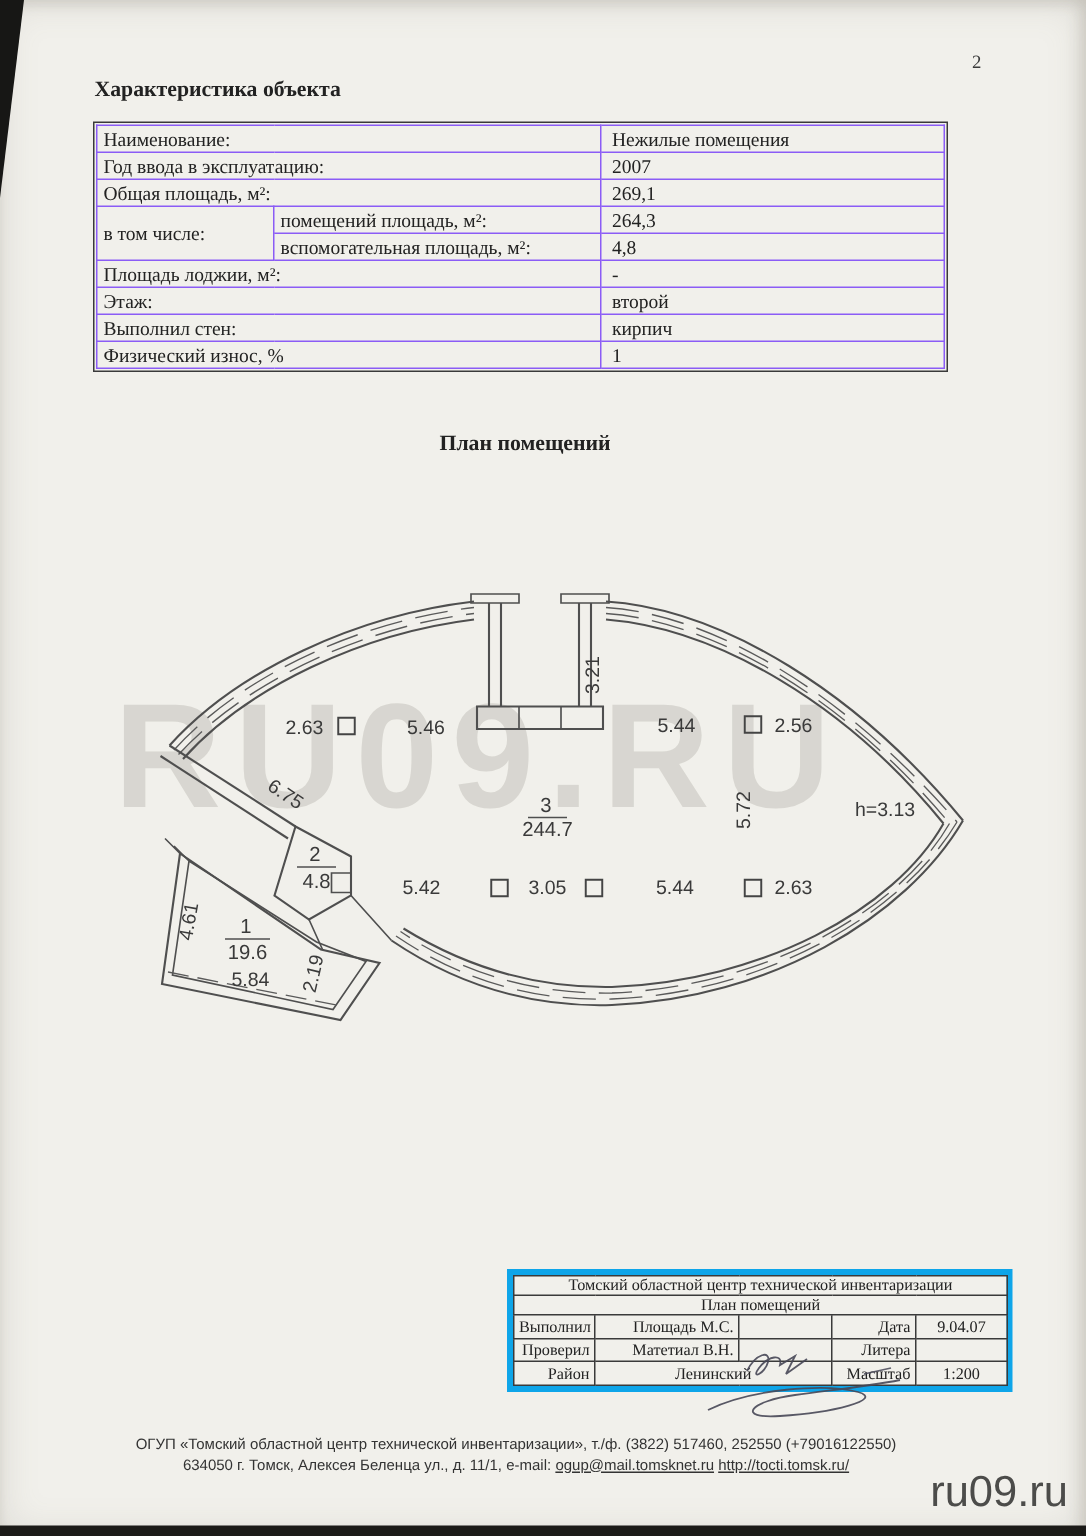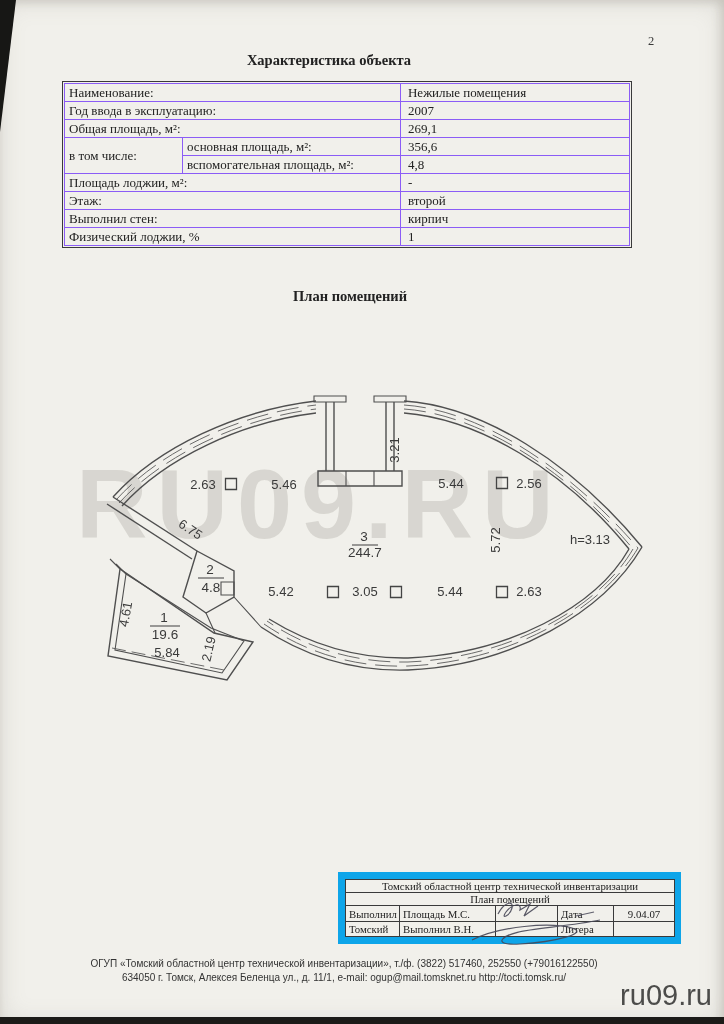--- a/index.html
+++ b/index.html
@@ -5,21 +5,21 @@
   html,body{margin:0;padding:0;background:#8a8a86;}
   .page{position:relative;width:724px;height:1024px;background:#f1f0eb;overflow:hidden;
         font-family:"Liberation Serif",serif;color:#2c2c2c;
         box-shadow:inset 0 0 26px rgba(118,112,100,0.18), inset -5px 0 9px rgba(118,112,100,0.14), inset 0 4px 8px rgba(118,112,100,0.10);}
   
   .edge-wedge{position:absolute;left:0;top:0;width:0;height:0;
         border-left:16px solid #171715;border-bottom:132px solid transparent;}
   .edge-bottom{position:absolute;left:0;bottom:0;right:0;height:7px;background:#1c1b18;}
   .page-number{position:absolute;left:648px;top:34px;font-size:12.5px;color:#3a3a3a;}
   
-  .h-char{position:absolute;left:46px;top:52px;width:566px;text-align:center;
+  .h-char{position:absolute;left:63px;top:52px;width:566px;
         font-weight:bold;font-size:14.5px;color:#222;}
   .h-plan{position:absolute;left:0;top:288px;width:700px;text-align:center;
         font-weight:bold;font-size:14.5px;color:#222;}
   
   .char-wrap{position:absolute;left:62px;top:81px;width:566px;border:1.5px solid #3a3a3a;padding:1px;background:transparent;}
   table.char{border-collapse:collapse;width:100%;table-layout:fixed;}
   table.char td{border:1px solid #8b5cf6;font-size:13px;height:17px;padding:0 4px;
         white-space:nowrap;overflow:hidden;color:#222;}
   table.char td.val{padding-left:7px;}
   
@@ -31,30 +31,30 @@
   .sq{stroke:#444;stroke-width:1.3;fill:none;}
   .dim{font-family:"Liberation Sans",sans-serif;font-size:13px;fill:#3a3a3a;text-anchor:middle;}
   .dimb{font-family:"Liberation Sans",sans-serif;font-size:13.5px;fill:#3a3a3a;text-anchor:middle;}
   
   .wm-big{position:absolute;left:76px;top:448px;width:600px;height:118px;z-index:1;
         font-family:"Liberation Sans",sans-serif;font-weight:bold;font-size:99px;line-height:112px;
         letter-spacing:9px;color:rgba(138,134,126,0.24);white-space:nowrap;}
   .wm-corner{position:absolute;right:12px;bottom:12px;z-index:4;
         font-family:"Liberation Sans",sans-serif;font-size:29px;color:#4c4c4a;}
   
-  .stamp-wrap{position:absolute;left:338px;top:872px;width:329px;border:7px solid #0ea5e9;}
+  .stamp-wrap{position:absolute;left:338px;top:846px;width:329px;border:4px solid #0ea5e9;}
   table.stamp{border-collapse:collapse;width:100%;table-layout:fixed;}
   table.stamp td{border:1px solid #3a3a3a;font-size:10.8px;padding:0 3px;color:#222;
-        white-space:nowrap;overflow:hidden;}
+        white-space:nowrap;overflow:hidden;text-align:right;}
   table.stamp td.c{text-align:center;}
   .sig-svg{position:absolute;left:460px;top:898px;width:180px;height:60px;z-index:3;}
   
   .footer{position:absolute;left:14px;top:957px;width:660px;text-align:center;z-index:2;
         font-family:"Liberation Sans",sans-serif;font-size:10px;line-height:13.5px;color:#333;}
-  .footer .u{}
+  .footer .u{text-decoration:underline;}
 </style>
 </head>
 <body>
 
 <div class="page">
 
   <div class="edge-wedge"></div>
   <div class="edge-bottom"></div>
 
   <div class="page-number">2</div>
@@ -76,41 +76,41 @@
       <tr>
             <td colspan="2">Год ввода в эксплуатацию:</td>
             <td class="val">2007</td>
           </tr>
       <tr>
             <td colspan="2">Общая площадь, м²:</td>
             <td class="val">269,1</td>
           </tr>
       <tr>
             <td rowspan="2">в том числе:</td>
-            <td>основная площадь, м²:</td>
-            <td class="val">356,6</td>
+            <td>помещений площадь, м²:</td>
+            <td class="val">264,3</td>
           </tr>
       <tr>
             <td>вспомогательная площадь, м²:</td>
             <td class="val">4,8</td>
           </tr>
       <tr>
             <td colspan="2">Площадь лоджии, м²:</td>
             <td class="val">-</td>
           </tr>
       <tr>
             <td colspan="2">Этаж:</td>
             <td class="val">второй</td>
           </tr>
       <tr>
             <td colspan="2">Выполнил стен:</td>
             <td class="val">кирпич</td>
           </tr>
       <tr>
-            <td colspan="2">Физический лоджии, %</td>
+            <td colspan="2">Физический износ, %</td>
             <td class="val">1</td>
           </tr>
     </tbody>
       </table>
   </div>
 
   <div class="h-plan">План помещений</div>
 
   <div class="wm-big">RU09.RU</div>
 
@@ -205,25 +205,31 @@
             <td colspan="5" class="c">План помещений</td>
           </tr>
       <tr style="height:16px">
         <td>Выполнил</td>
         <td>Площадь М.С.</td>
         <td></td>
         <td>Дата</td>
         <td class="c">9.04.07</td>
       </tr>
       <tr style="height:15px">
-        <td>Томский</td>
-        <td>Выполнил В.Н.</td>
+        <td>Проверил</td>
+        <td>Матетиал В.Н.</td>
         <td></td>
         <td>Литера</td>
         <td class="c"></td>
+      </tr>
+      <tr style="height:16px">
+        <td>Район</td>
+        <td colspan="2" class="c">Ленинский</td>
+        <td>Масштаб</td>
+        <td class="c">1:200</td>
       </tr>
     </tbody>
       </table>
   </div>
 
   <svg class="sig-svg" viewBox="0 0 180 60">
     <path d="M38,16 C44,4 54,2 52,10 C50,18 40,22 46,14 C52,6 62,4 60,12 L70,6 L64,18 L78,8" fill="none" stroke="#474757" stroke-width="1.2" opacity="0.9"></path>
     <path d="M12,42 C40,28 90,24 112,30 C130,35 95,44 60,46 C30,48 40,36 70,32 C100,28 120,26 140,22" fill="none" stroke="#474757" stroke-width="1.2" opacity="0.9"></path>
     <path d="M116,18 L134,14" fill="none" stroke="#474757" stroke-width="1.1" opacity="0.85"></path>
   </svg>

